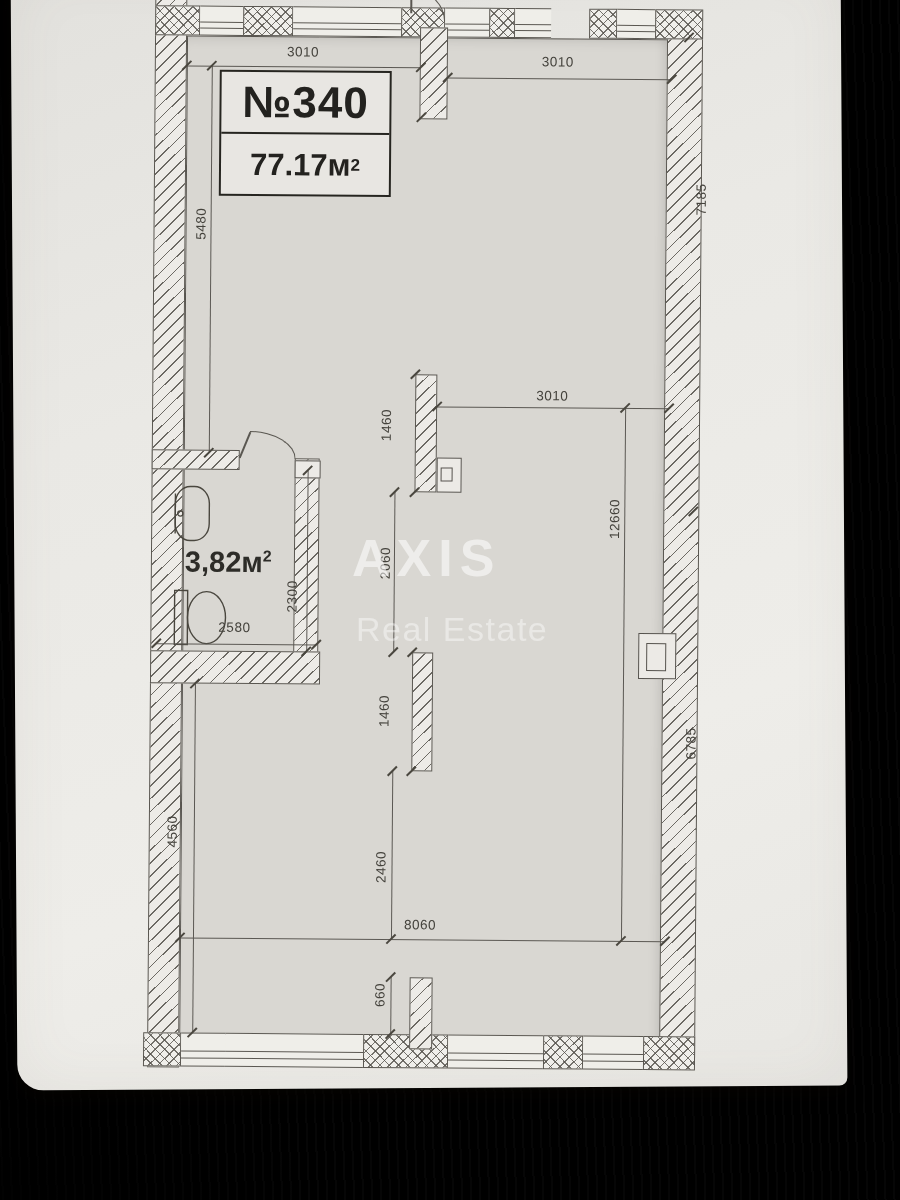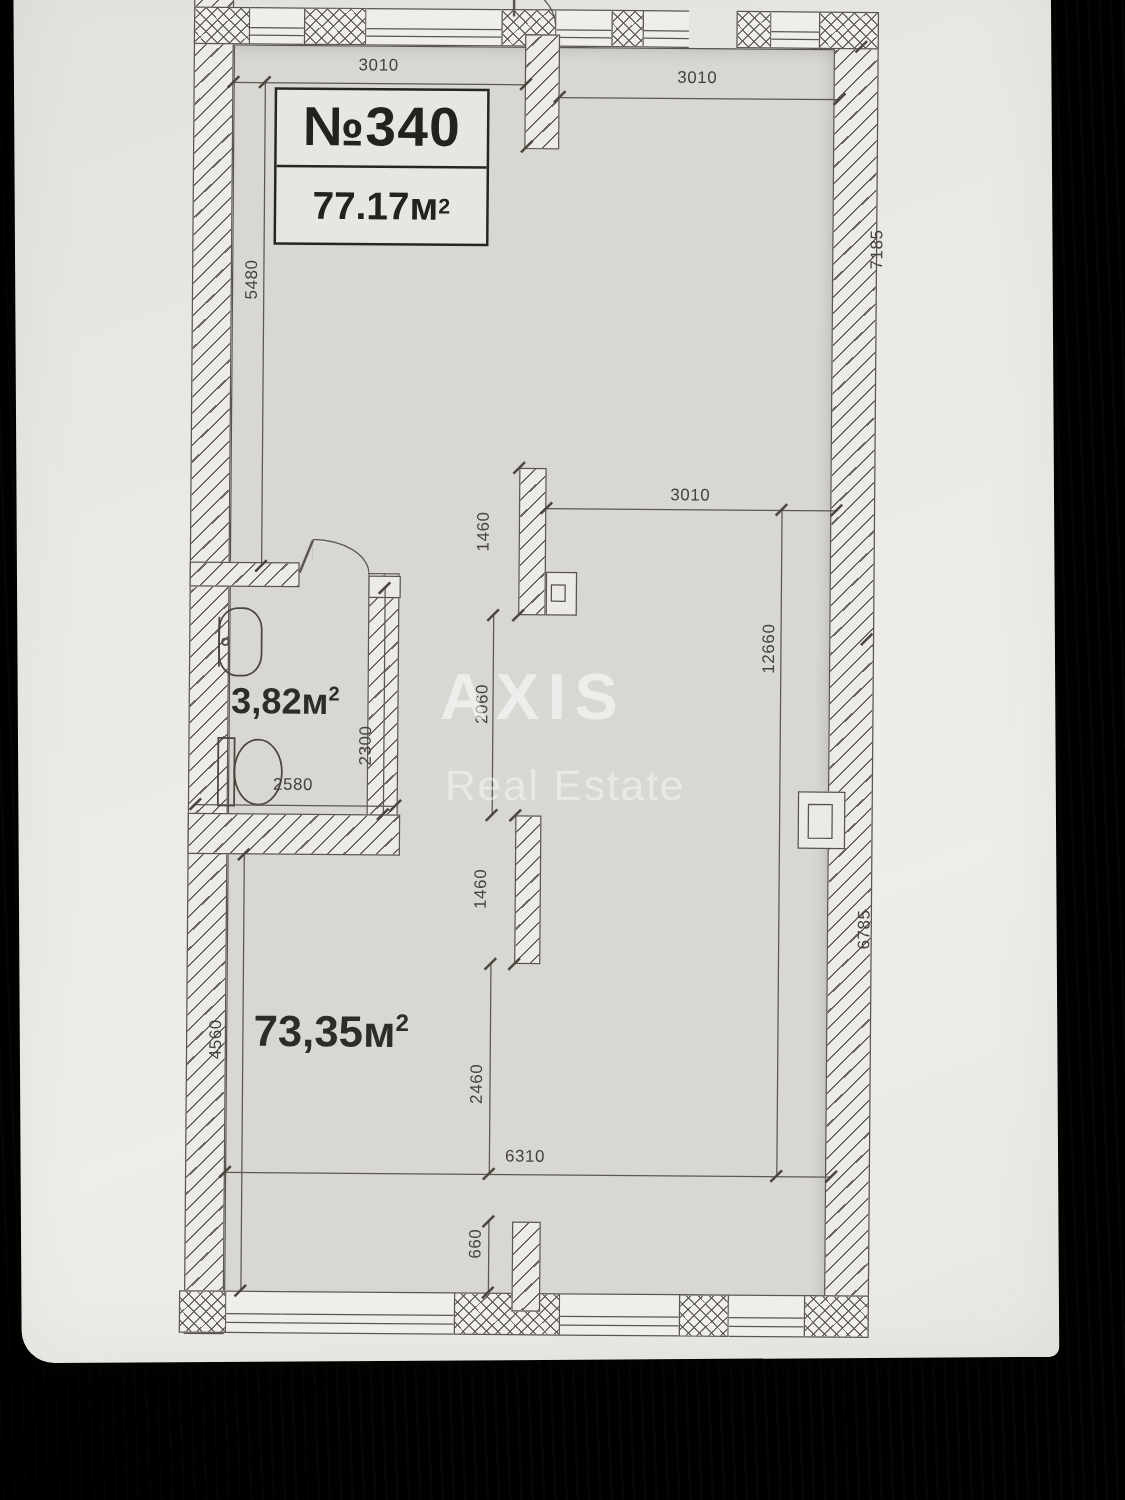--- a/index.html
+++ b/index.html
@@ -133,23 +133,20 @@
         <div class="cell1">№340</div>
         <div class="cell2">
           <span>77.17м</span>
             <sup>2</sup>
         </div>
       </div>
 
       <div class="abs bigtxt" style="left:178px;top:578px;font-size:29px">
         <span>3,82м</span><sup>2</sup>
       </div>
-      <div class="abs bigtxt" style="left:198px;top:838px;font-size:35px">
-        <span>73,35м</span><sup>2</sup>
-      </div>
 
       <div class="abs dlh" style="left:176px;top:98px;width:234px"></div>
       <div class="abs dlh" style="left:437px;top:108px;width:224px"></div>
       <div class="abs dlh" style="left:429px;top:437px;width:232px"></div>
       <div class="abs dlh" style="left:176px;top:970px;width:485px"></div>
       <div class="abs dlh" style="left:150px;top:676px;width:160px"></div>
       <div class="abs dlv" style="left:201px;top:98px;height:387px"></div>
       <div class="abs dlv" style="left:617px;top:437px;height:533px"></div>
       <div class="abs dlv" style="left:387px;top:523px;height:160px"></div>
       <div class="abs dlv" style="left:387px;top:802px;height:168px"></div>
@@ -164,21 +161,21 @@
       <div class="abs dt" style="left:528px;top:418px">3010</div>
       <div class="abs dtv" style="left:371px;top:440px">1460</div>
       <div class="abs dtv" style="left:600px;top:528px">12660</div>
       <div class="abs dtv" style="left:371px;top:578px">2060</div>
       <div class="abs dtv" style="left:278px;top:612px">2300</div>
       <div class="abs dt" style="left:212px;top:652px">2580</div>
       <div class="abs dtv" style="left:371px;top:726px">1460</div>
       <div class="abs dtv" style="left:678px;top:756px">6785</div>
       <div class="abs dtv" style="left:369px;top:882px">2460</div>
       <div class="abs dtv" style="left:160px;top:848px">4560</div>
-      <div class="abs dt" style="left:400px;top:948px">6310</div>
+      <div class="abs dt" style="left:400px;top:948px">8060</div>
       <div class="abs dtv" style="left:369px;top:1014px">660</div>
     <div class="abs tick" style="left: 176px; top: 98px;"></div>
         <div class="abs tick" style="left: 410px; top: 98px;"></div>
         <div class="abs tick" style="left: 437px; top: 108px;"></div>
         <div class="abs tick" style="left: 661px; top: 108px;"></div>
         <div class="abs tick" style="left: 429px; top: 437px;"></div>
         <div class="abs tick" style="left: 661px; top: 437px;"></div>
         <div class="abs tick" style="left: 176px; top: 970px;"></div>
         <div class="abs tick" style="left: 661px; top: 970px;"></div>
         <div class="abs tick" style="left: 201px; top: 98px;"></div>

